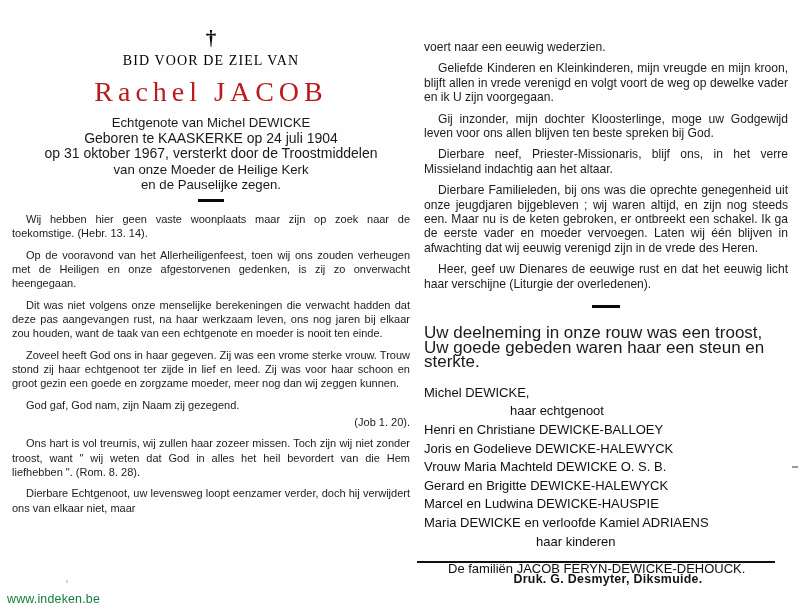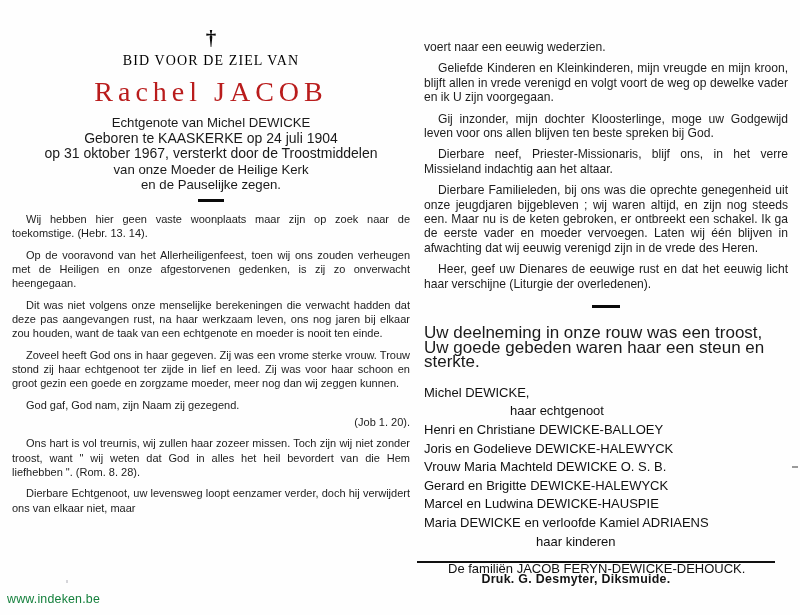--- a/index.html
+++ b/index.html
@@ -139,21 +139,21 @@
   .footer-rule {
     position: absolute;
     left: 417px;
     top: 561px;
     width: 358px;
     height: 2px;
     background: #111111;
   }
   .footer-credit {
     position: absolute;
-    left: 400px;
+    left: 432px;
     top: 572px;
     width: 352px;
     text-align: center;
     font-size: 12.4px;
     letter-spacing: 0.3px;
     color: #141414;
     font-weight: 600;
   }
 
   .watermark {

